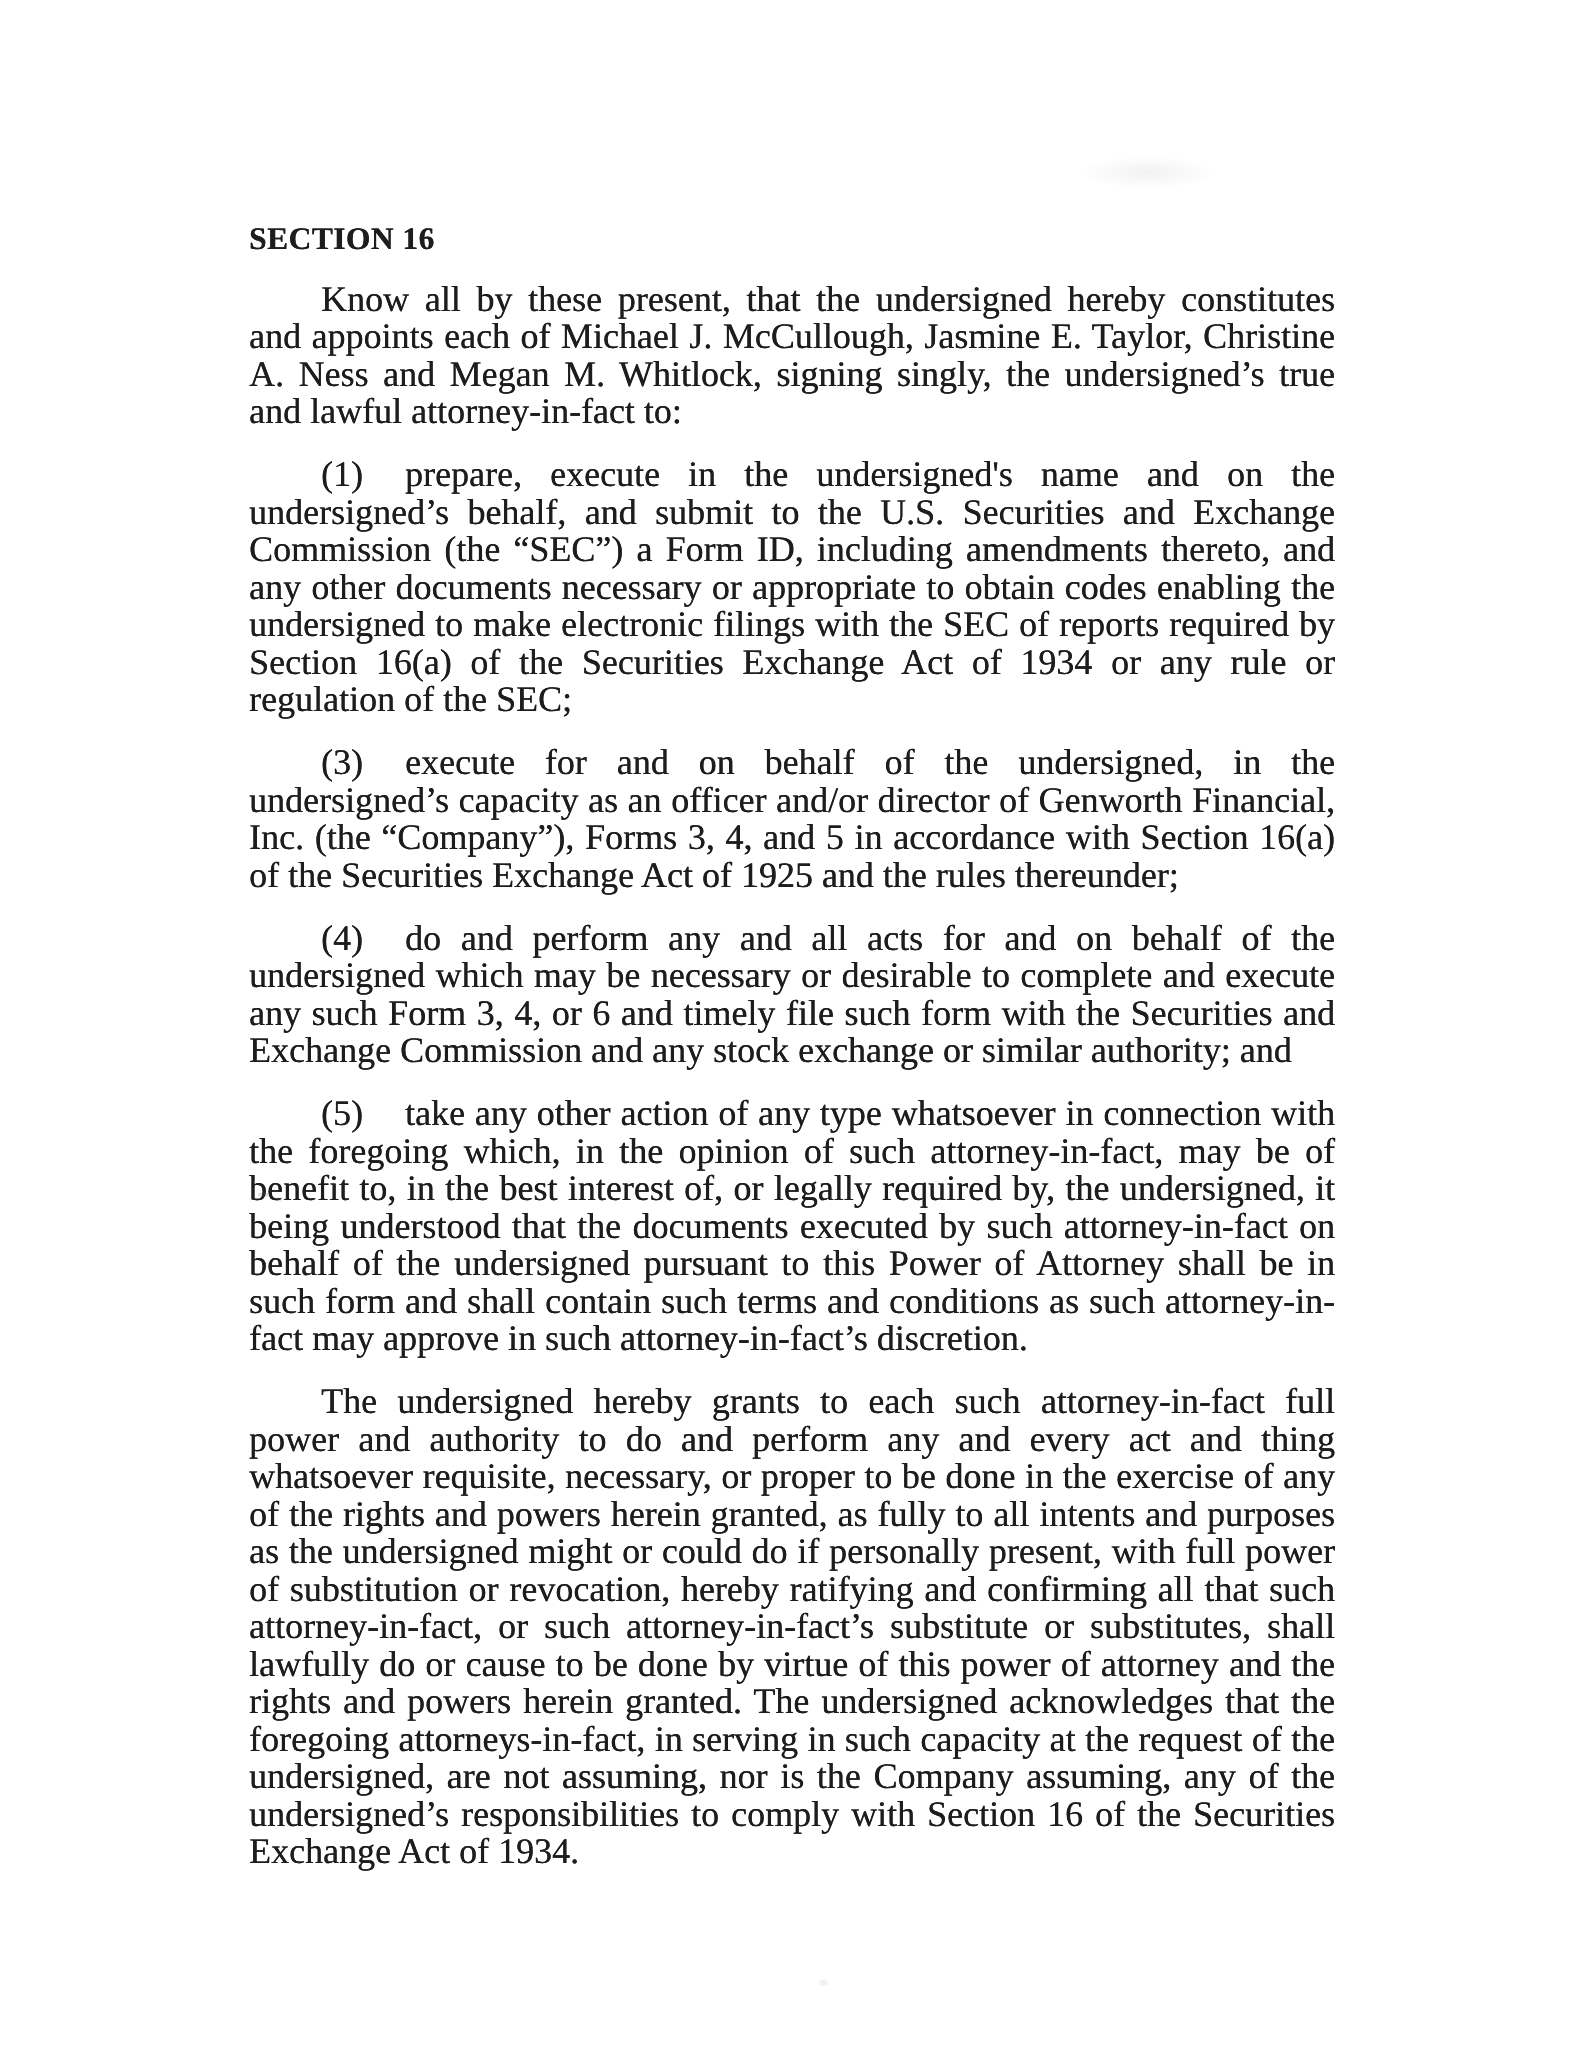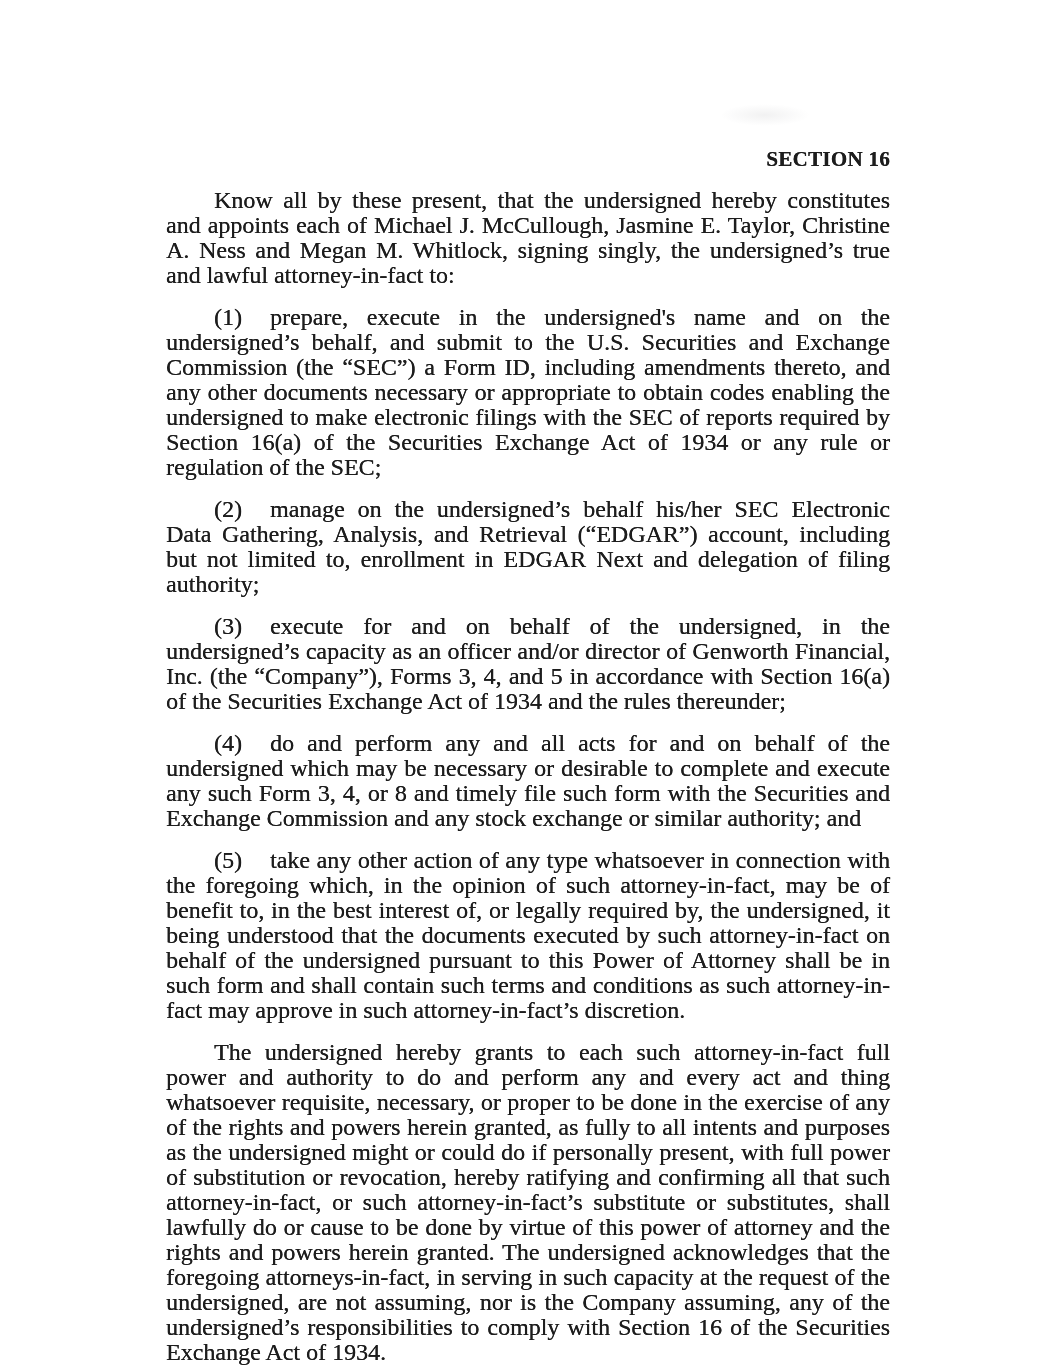--- a/index.html
+++ b/index.html
@@ -12,21 +12,21 @@
     overflow: hidden;
   }
   .doc {
     position: absolute;
     left: 166px;
     top: 147px;
     width: 724px;
     text-shadow: 0.2px 0 0 currentColor; 
   }
   .title {
-    text-align: right;
+    text-align: left;
     font-size: 21px;
     font-weight: 700;
     line-height: 25px;
     letter-spacing: 0.3px;
   }
   .title-line { display: block; }
   .para {
     font-size: 24px;
     line-height: 25px;
     text-align: justify;
@@ -61,25 +61,24 @@
 <div class="doc">
 
   <h1 class="title">
     <span class="title-line">SECTION 16</span>
   </h1>
 
   <p class="para intro">Know all by these present, that the undersigned hereby constitutes and appoints each of Michael J. McCullough, Jasmine E. Taylor, Christine A. Ness and Megan M. Whitlock, signing singly, the undersigned’s true and lawful attorney-in-fact to:</p>
 
   <p class="para item"><span class="num">(1)</span><span class="tab"></span><span class="txt">prepare, execute in the undersigned's name and on the undersigned’s behalf, and submit to the U.S. Securities and Exchange Commission (the “SEC”) a Form ID, including amendments thereto, and any other documents necessary or appropriate to obtain codes enabling the undersigned to make electronic filings with the SEC of reports required by Section 16(a) of the Securities Exchange Act of 1934 or any rule or regulation of the SEC;</span></p>
 
-  <p class="para item"><span class="num">(2)</span><span class="tab"></span><span class="txt">manage on the undersigned’s behalf his/her SEC Electronic Data Gathering, Analysis, and Retrieval (“EDGAR”) account, including but not limited to, enrollment in EDGAR Next and delegation of filing authority;</span></p>
 
-  <p class="para item"><span class="num">(3)</span><span class="tab"></span><span class="txt">execute for and on behalf of the undersigned, in the undersigned’s capacity as an officer and/or director of Genworth Financial, Inc. (the “Company”), Forms 3, 4, and 5 in accordance with Section 16(a) of the Securities Exchange Act of 1934 and the rules thereunder;</span></p>
+  <p class="para item"><span class="num">(3)</span><span class="tab"></span><span class="txt">execute for and on behalf of the undersigned, in the undersigned’s capacity as an officer and/or director of Genworth Financial, Inc. (the “Company”), Forms 3, 4, and 5 in accordance with Section 16(a) of the Securities Exchange Act of 1925 and the rules thereunder;</span></p>
 
-  <p class="para item"><span class="num">(4)</span><span class="tab"></span><span class="txt">do and perform any and all acts for and on behalf of the undersigned which may be necessary or desirable to complete and execute any such Form 3, 4, or 8 and timely file such form with the Securities and Exchange Commission and any stock exchange or similar authority; and</span></p>
+  <p class="para item"><span class="num">(4)</span><span class="tab"></span><span class="txt">do and perform any and all acts for and on behalf of the undersigned which may be necessary or desirable to complete and execute any such Form 3, 4, or 6 and timely file such form with the Securities and Exchange Commission and any stock exchange or similar authority; and</span></p>
 
   <p class="para item"><span class="num">(5)</span><span class="tab"></span><span class="txt">take any other action of any type whatsoever in connection with the foregoing which, in the opinion of such attorney-in-fact, may be of benefit to, in the best interest of, or legally required by, the undersigned, it being understood that the documents executed by such attorney-in-fact on behalf of the undersigned pursuant to this Power of Attorney shall be in such form and shall contain such terms and conditions as such attorney-in-fact may approve in such attorney-in-fact’s discretion.</span></p>
 
   <p class="para closing">The undersigned hereby grants to each such attorney-in-fact full power and authority to do and perform any and every act and thing whatsoever requisite, necessary, or proper to be done in the exercise of any of the rights and powers herein granted, as fully to all intents and purposes as the undersigned might or could do if personally present, with full power of substitution or revocation, hereby ratifying and confirming all that such attorney-in-fact, or such attorney-in-fact’s substitute or substitutes, shall lawfully do or cause to be done by virtue of this power of attorney and the rights and powers herein granted.  The undersigned acknowledges that the foregoing attorneys-in-fact, in serving in such capacity at the request of the undersigned, are not assuming, nor is the Company assuming, any of the undersigned’s responsibilities to comply with Section 16 of the Securities Exchange Act of 1934.</p>
 
 </div>
 
 <div class="artifact-smudge smudge-top"></div>
 <div class="artifact a1"></div>
 <div class="artifact a2"></div>

